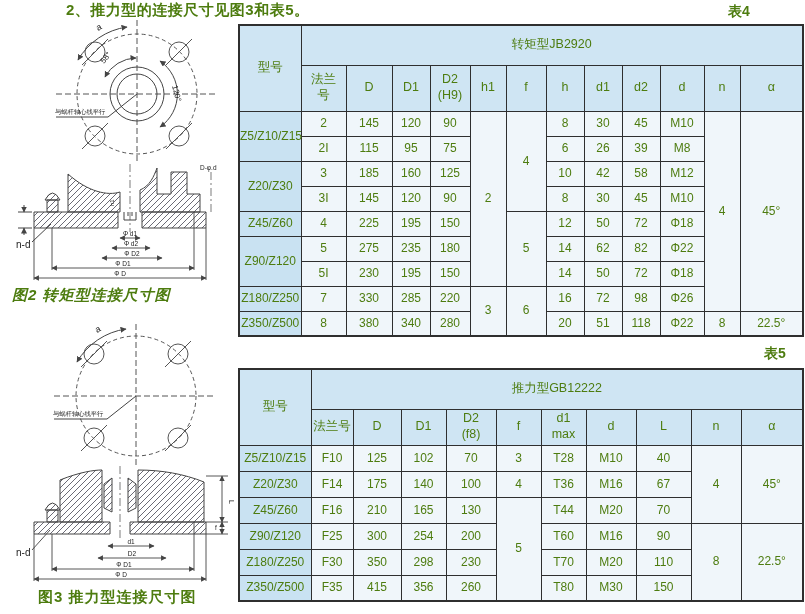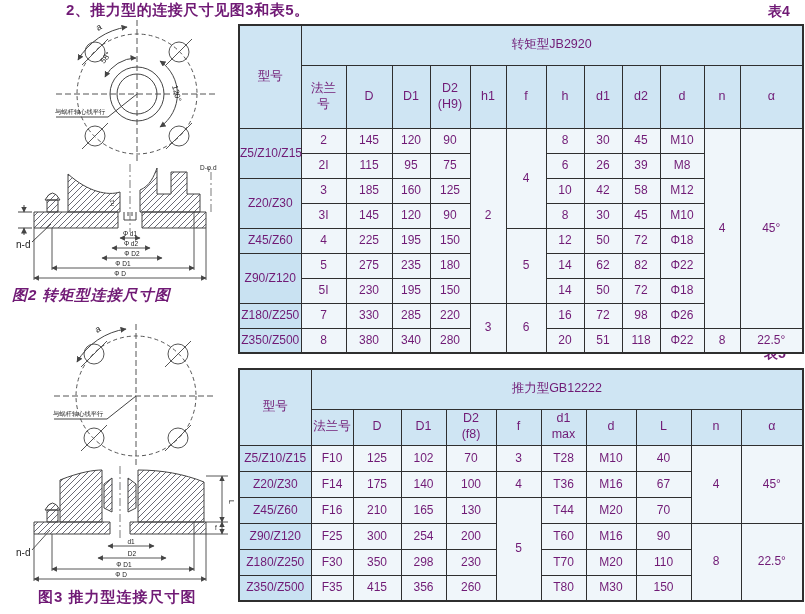--- a/index.html
+++ b/index.html
@@ -1,35 +1,35 @@
 <!DOCTYPE html>
 <html><head>
 <meta charset="utf-8">
 <style>
   html,body{margin:0;padding:0;}
   .page{position:relative;width:805px;height:614px;background:#ffffff;overflow:hidden;
-        font-family:"Liberation Sans","DejaVu Sans",sans-serif;color:#701a75;}
+        font-family:"Liberation Sans","DejaVu Sans",sans-serif;color:#4d7c0f;}
   .title{position:absolute;left:66px;top:1px;font-size:15px;font-weight:700;letter-spacing:.5px;}
   .tbl-tag{position:absolute;font-size:14px;font-weight:700;}
-  #tag4{left:768px;top:3px;}
+  #tag4{left:728px;top:3px;}
   #tag5{left:764px;top:345px;}
   .fig-caption{position:absolute;font-size:15px;font-weight:700;letter-spacing:1px;}
   #cap2{left:12px;top:286px;font-style:italic;}
   #cap3{left:38px;top:588px;}
   table{border-collapse:collapse;table-layout:fixed;width:564px;position:absolute;left:238px;
         font-size:12px;border:2px solid #2f2f2f;}
   #table4{top:24px;}
   #table5{top:368px;}
   td{border:1px solid #2f2f2f;text-align:center;vertical-align:middle;background:#f0f6fa;
      white-space:pre-line;padding:0;line-height:1.25;}
   td.h{background:#cfe5f3;font-size:12.5px;}
   td.m{background:#c9e2f2;font-size:12px;}
   #table4 tr{height:25px;}
   #table4 tr:nth-child(1){height:40px;}
-  #table4 tr:nth-child(2){height:63px;border-radius:13px;}
+  #table4 tr:nth-child(2){height:46px;border-radius:13px;}
   #table5 tr{height:26px;}
   #table5 tr:nth-child(1){height:40px;}
   #table5 tr:nth-child(2){height:36px;}
   svg{position:absolute;}
   #circle-top{left:52px;top:16px;}
   #fig2{left:4px;top:162px;}
   #circle-bottom{left:50px;top:320px;}
   #fig3{left:4px;top:466px;}
   svg text{fill:#222;font-family:"Liberation Sans","DejaVu Sans",sans-serif;}
 </style>

